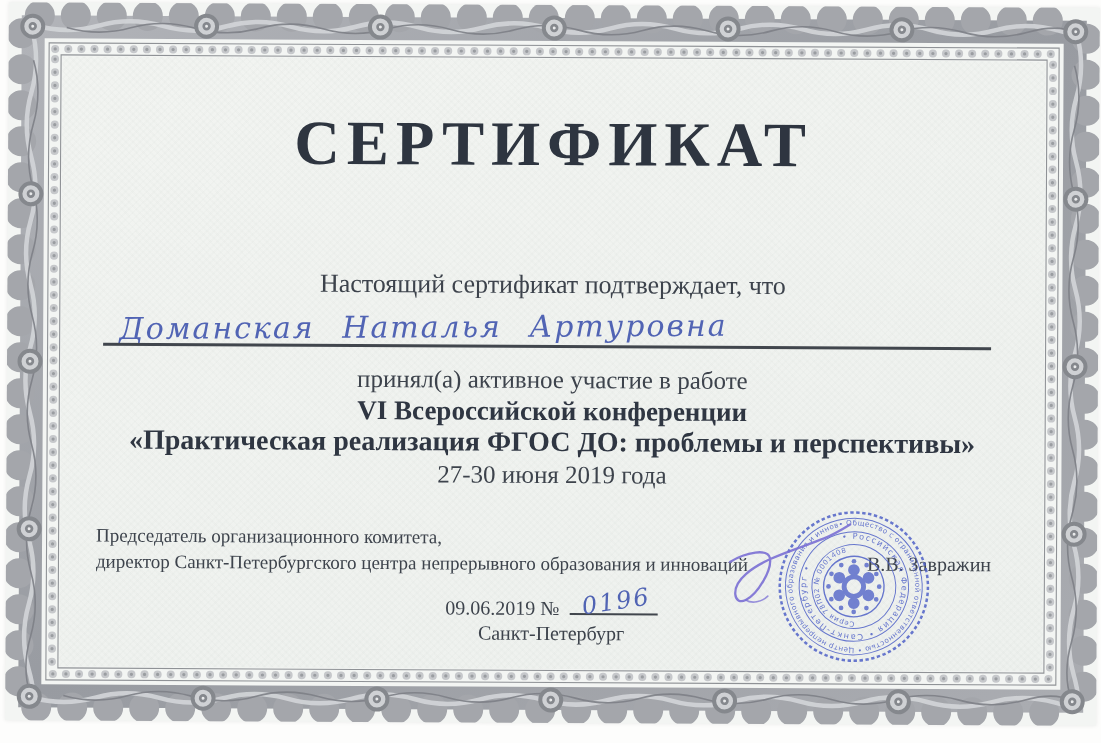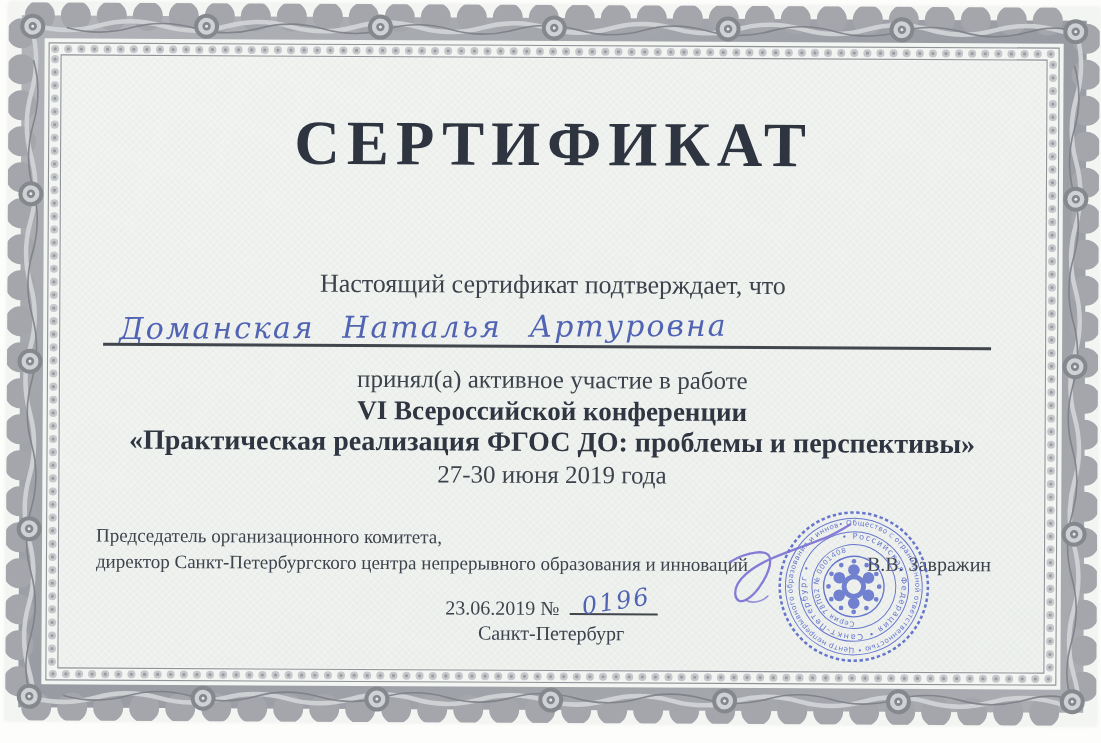--- a/index.html
+++ b/index.html
@@ -324,21 +324,21 @@
   <div class="abs conf-dates">27-30 июня 2019 года</div>
 
   <div class="sig-block">
     <div>Председатель организационного комитета,</div>
     <div>директор Санкт-Петербургского центра непрерывного образования и инноваций</div>
   </div>
 
   <div class="sig-name">В.В. Завражин</div>
 
   <div class="abs date-row">
-    <span>23.06.2019 №</span><span class="num-line"><span class="cert-number handwriting">0196</span></span>
+    <span>09.06.2019 №</span><span class="num-line"><span class="cert-number handwriting">0196</span></span>
   </div>
 
   <div class="abs city">Санкт-Петербург</div>
 
   <svg class="stamp-svg" viewBox="-80 -80 160 160">
     <defs>
       <path id="r1" d="M0,-63 a63,63 0 1,1 -0.1,0"></path>
       <path id="r2" d="M0,-49 a49,49 0 1,1 -0.1,0"></path>
       <path id="r3" d="M0,36 a36,36 0 1,1 0.1,0"></path>
     </defs>

